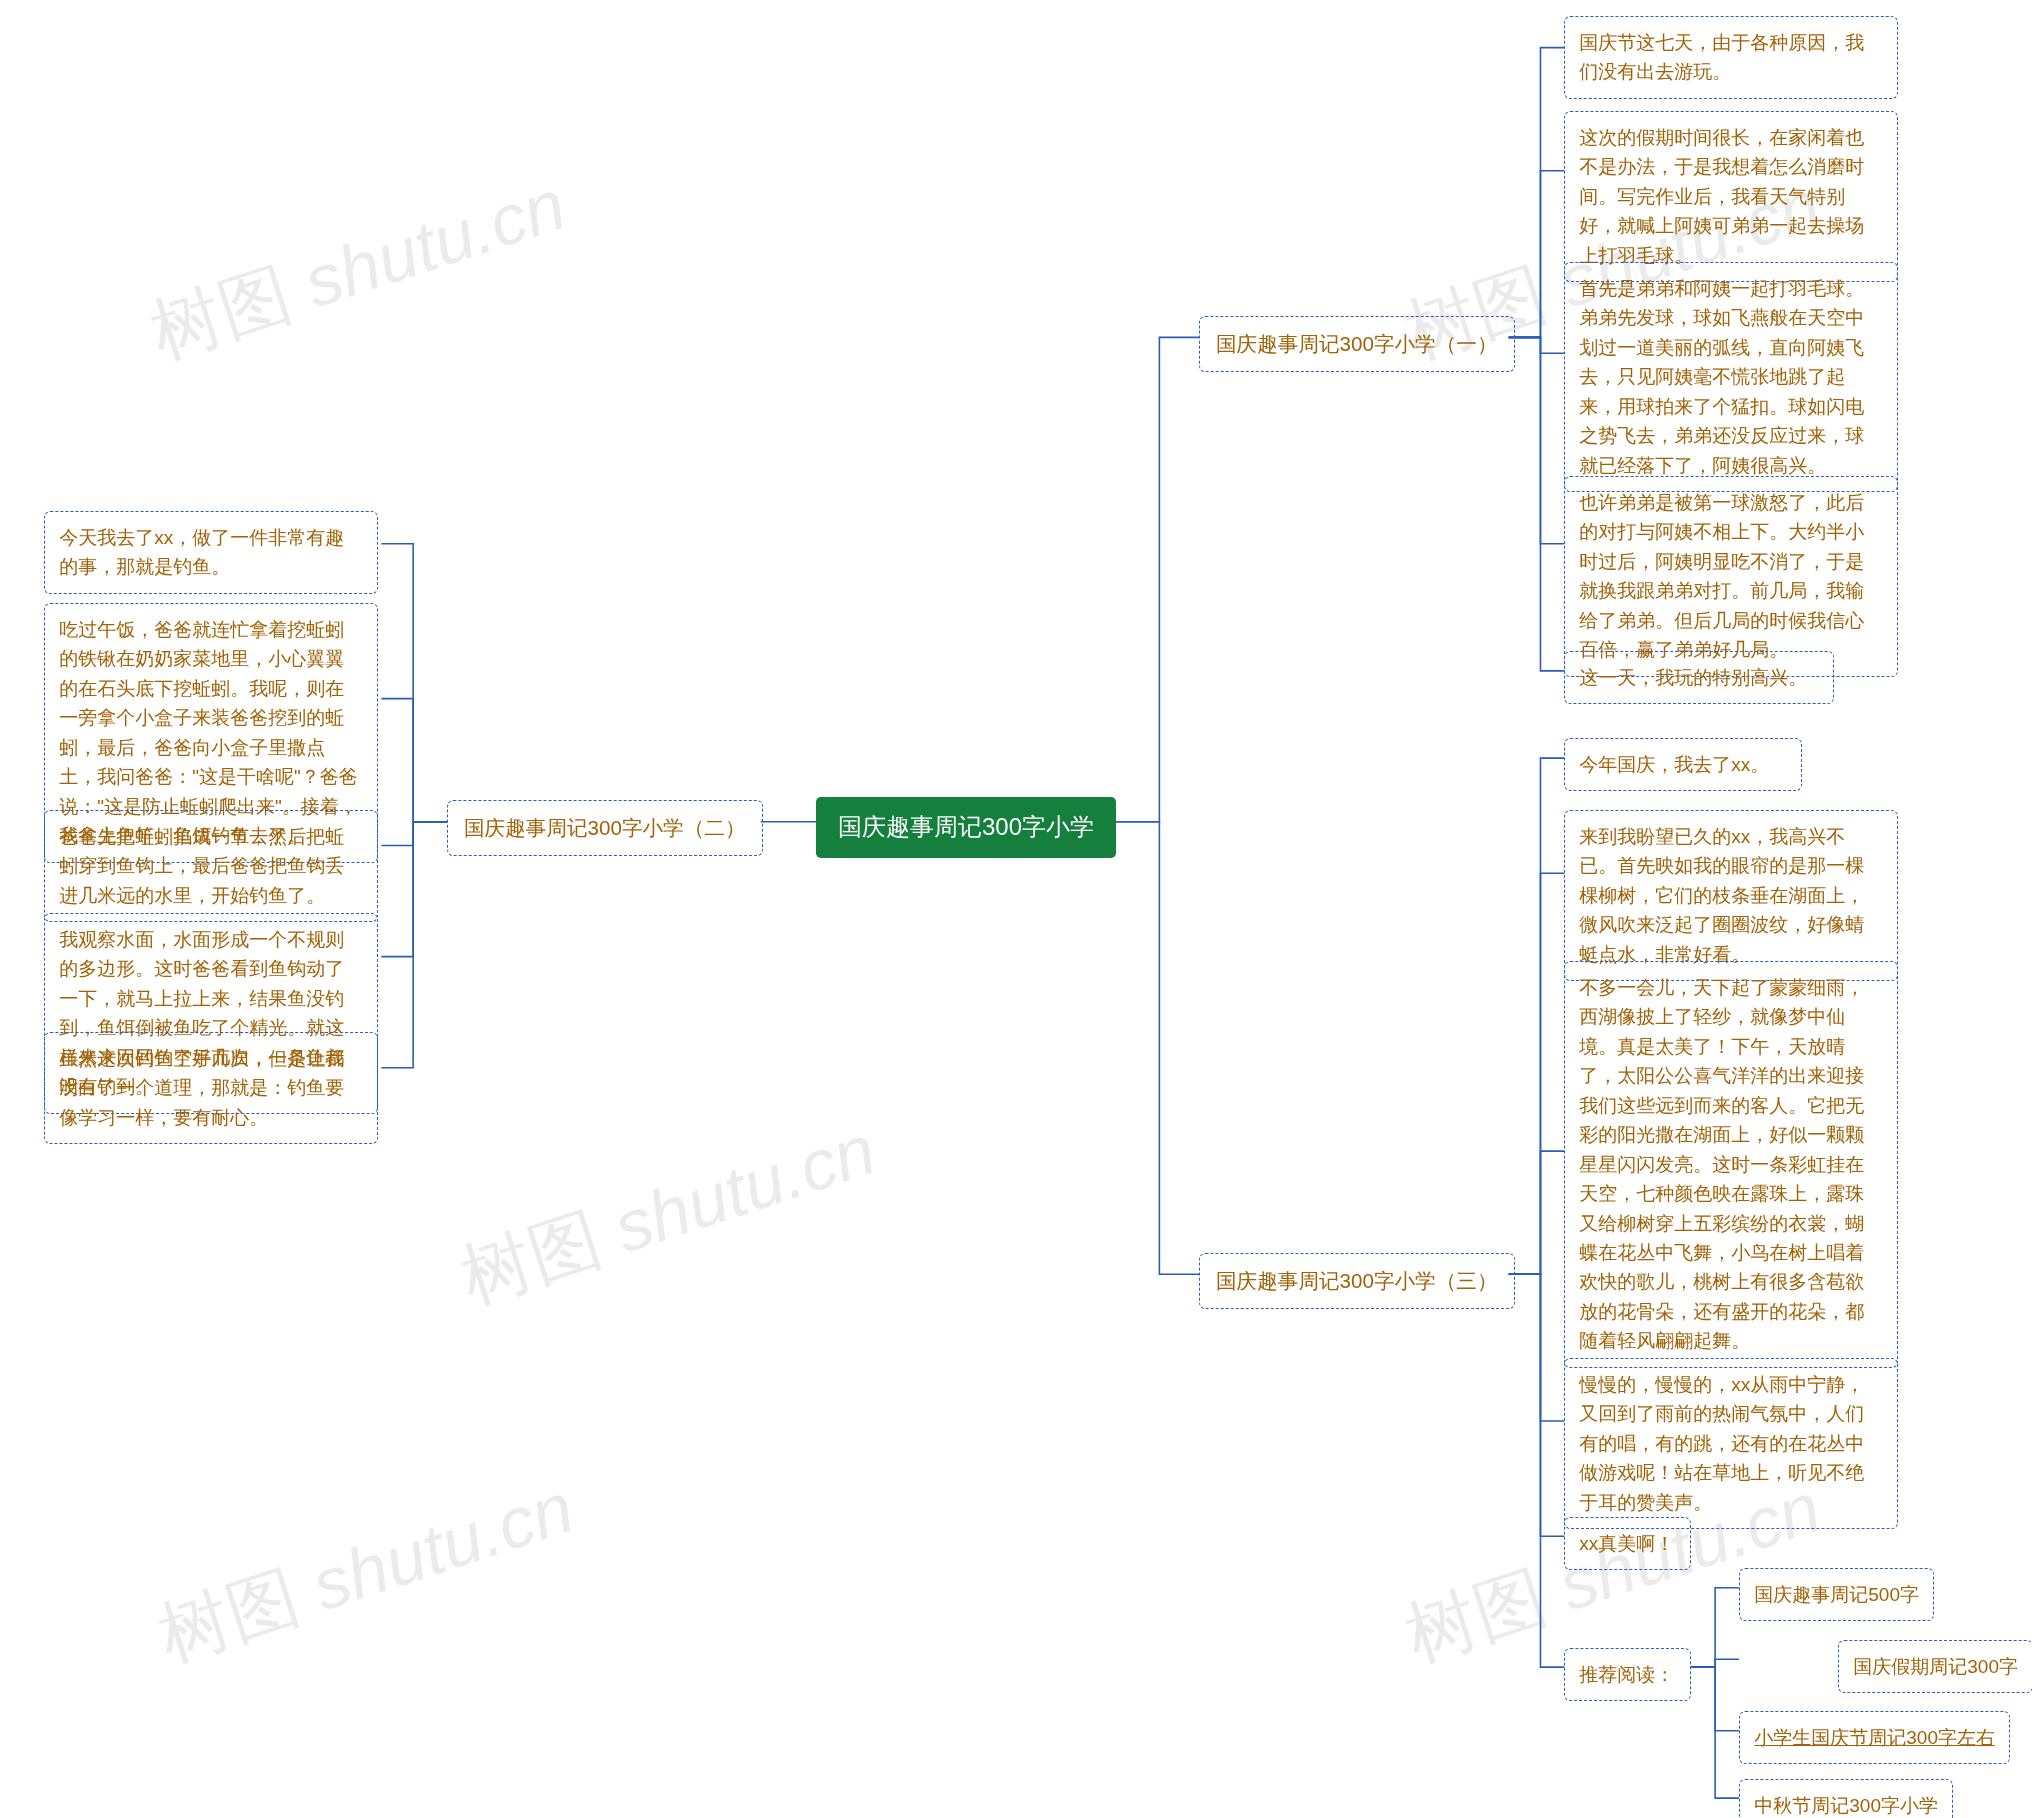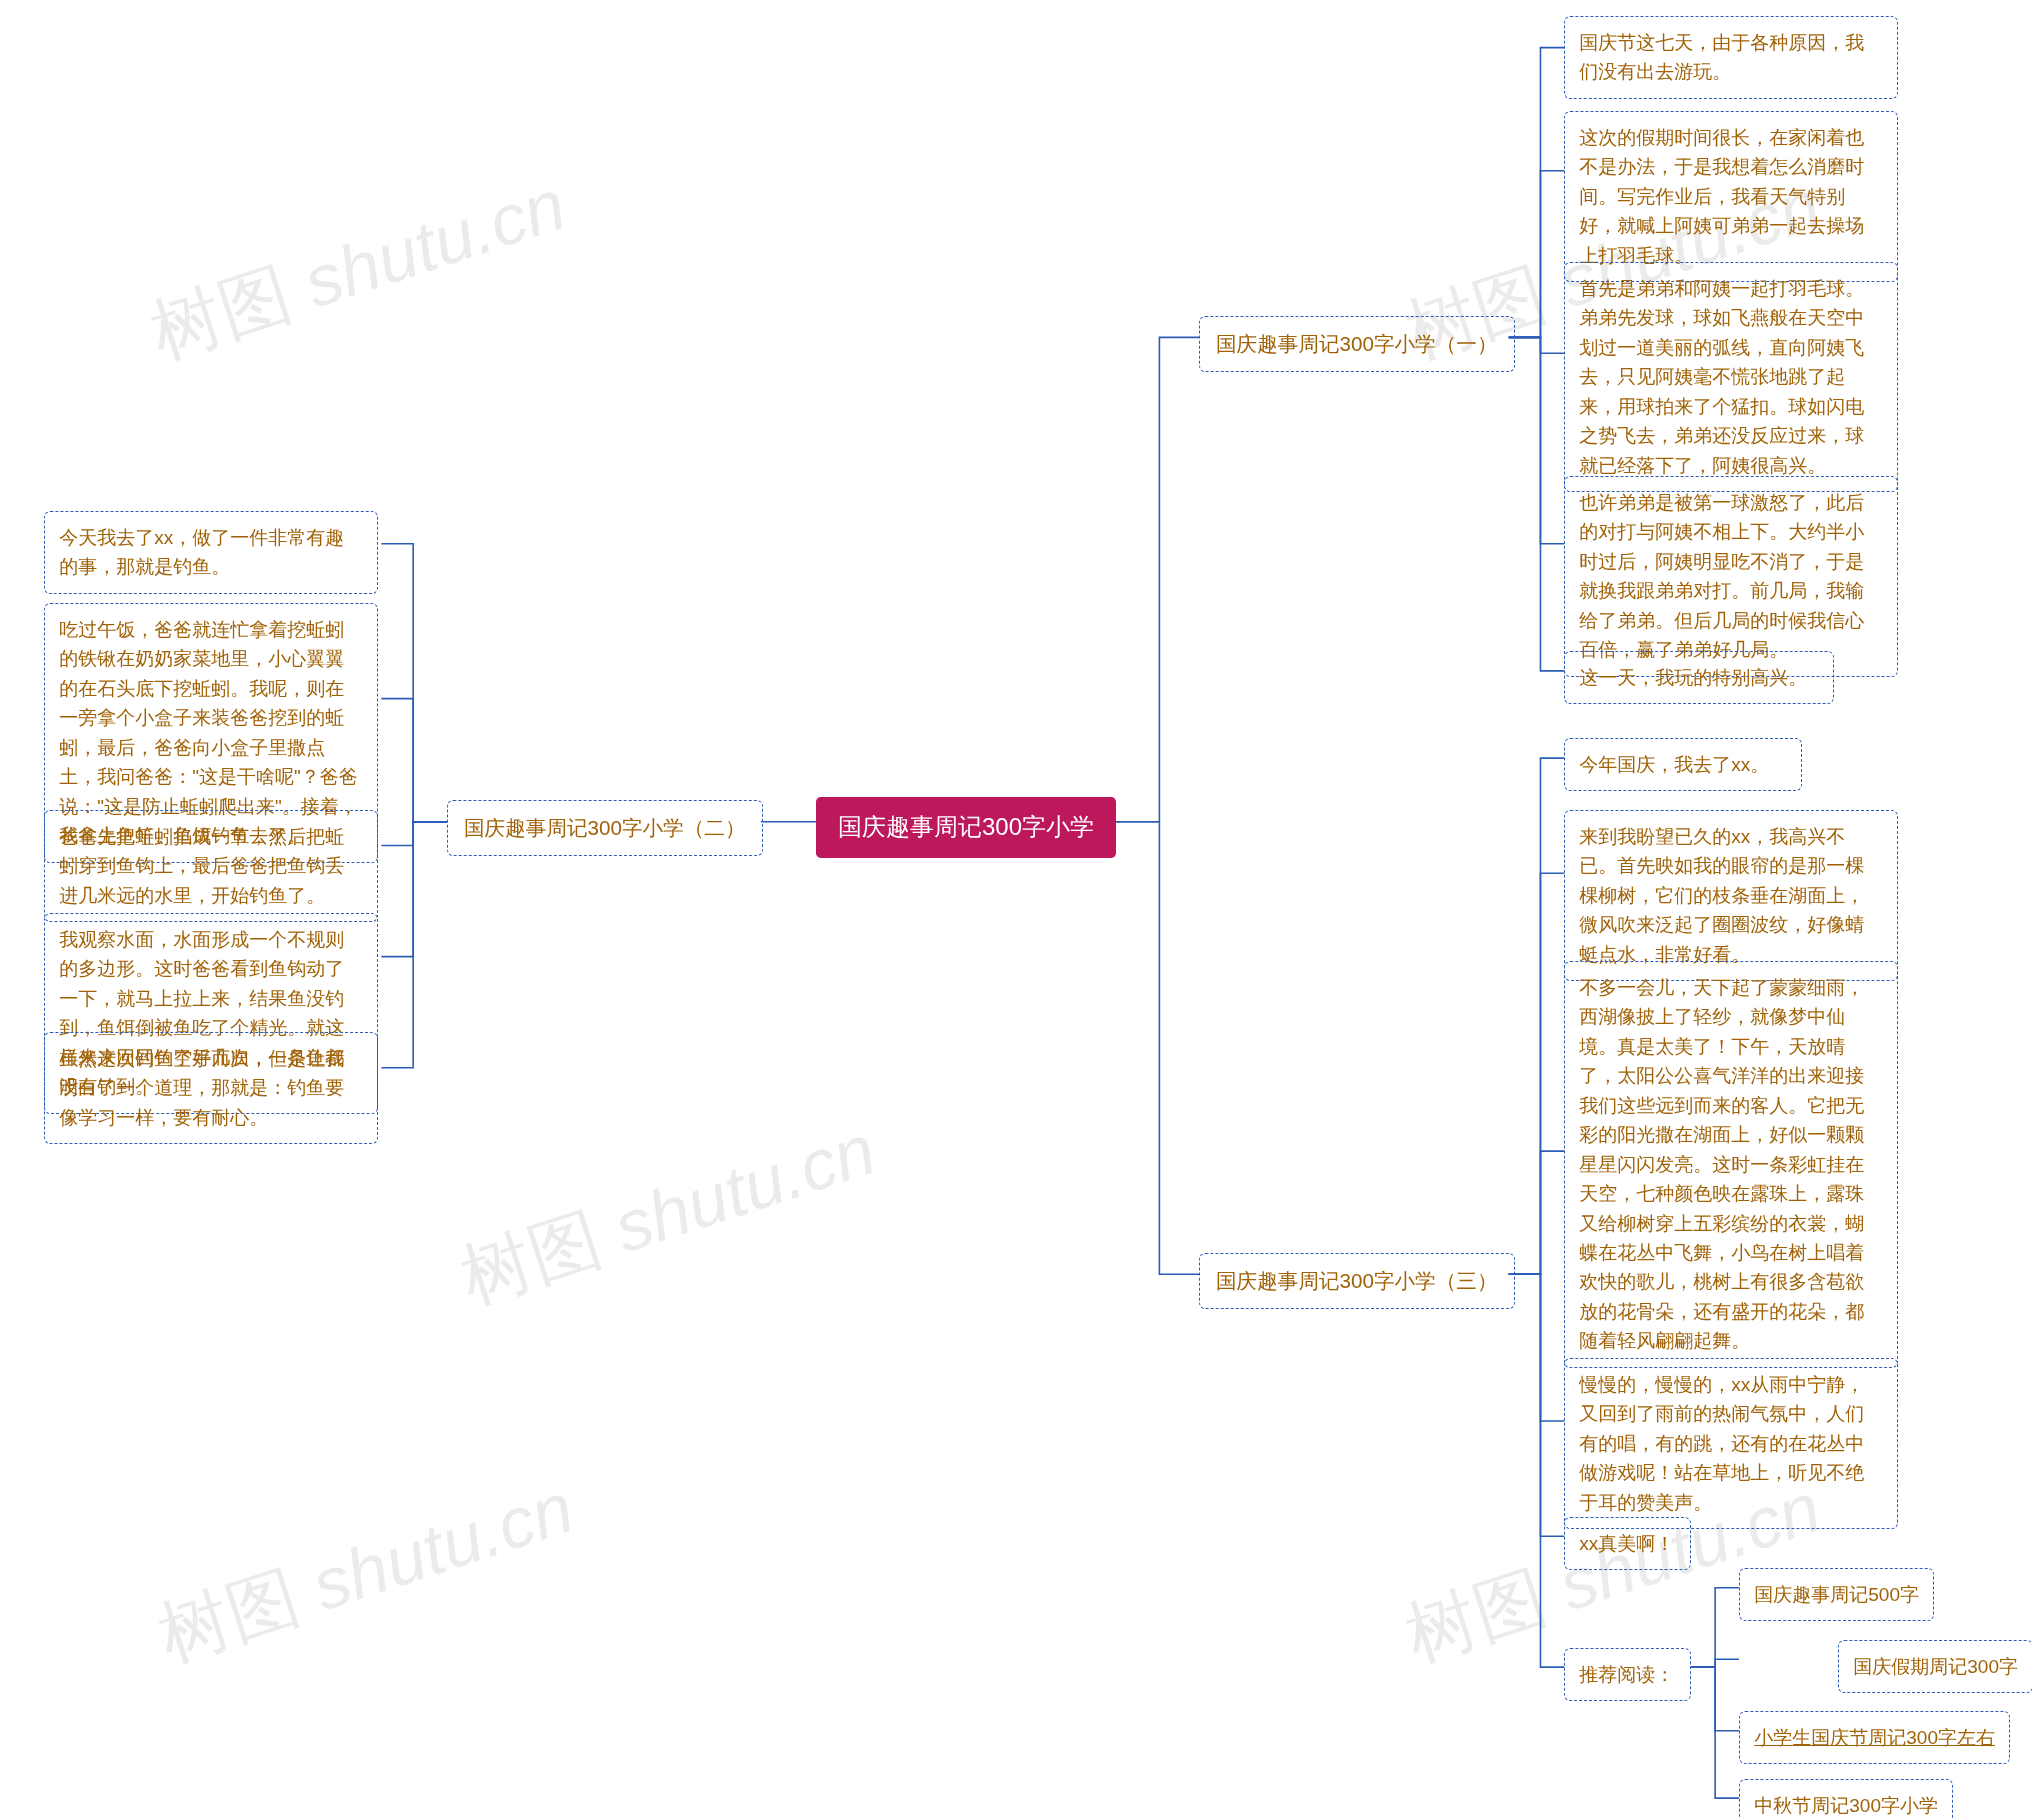--- a/index.html
+++ b/index.html
@@ -31,21 +31,21 @@
     width: 334px;
   }
   .node.mid {
     font-size: 20.6px;
     padding: 11px 16px;
     white-space: nowrap;
     text-align: center;
   }
   .root {
     position: absolute;
-    background: #be185d;
+    background: #15803d;
     color: #ffffff;
     font-size: 24px;
     padding: 14.3px 22px;
     border-radius: 4.8px;
     white-space: nowrap;
   }
   svg.connectors {
     position: absolute;
     inset: 0;
     width: 2033px;

